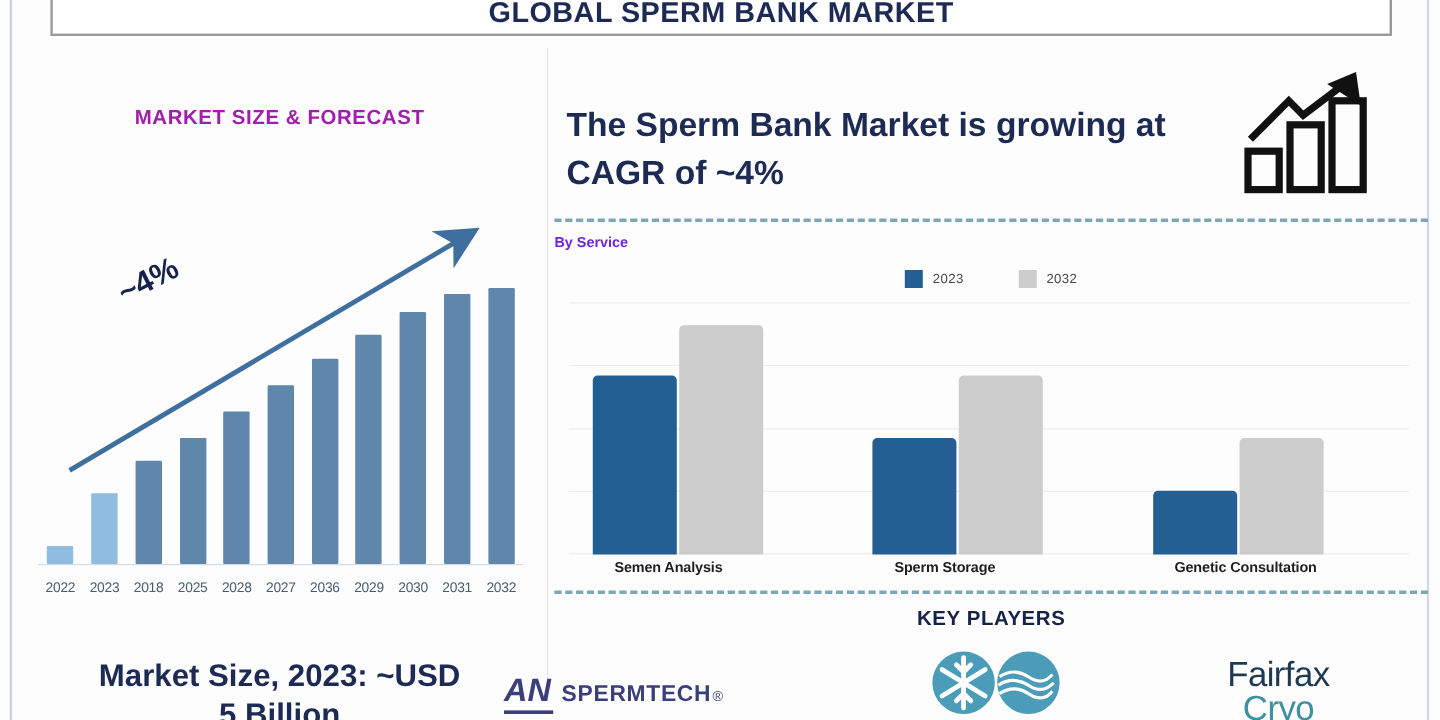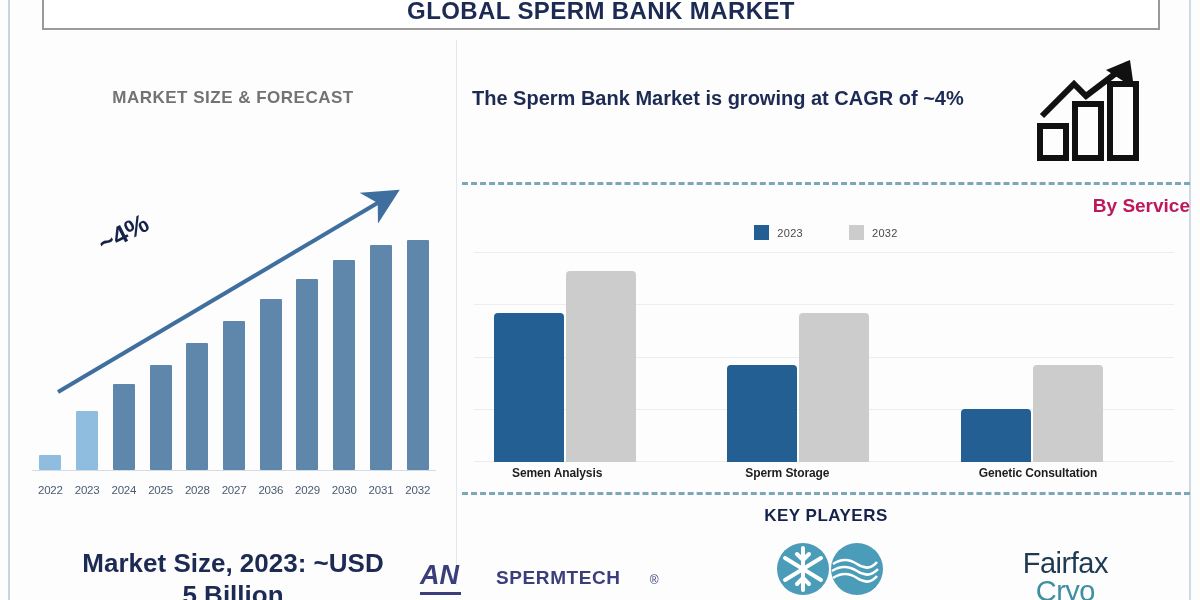--- a/index.html
+++ b/index.html
@@ -41,21 +41,21 @@
   
   .left-panel {
     position: absolute; left: 10px; top: 40px;
     width: 446px; height: 560px;
     background: #fdfdfd;
   }
   .left-title {
     position: absolute; left: 0; top: 48px; width: 446px;
     text-align: center;
     font-size: 17px; font-weight: bold; letter-spacing: .5px;
-    color: #737373;
+    color: #a21caf;
   }
   .lc-wrap {
     position: absolute; left: 16px; top: 128px;
     width: 414px; height: 340px;
   }
   .lc-plot {
     position: absolute; left: 0; bottom: 38px;
     width: 414px; height: 292px;
   }
   .lc-axis {
@@ -95,37 +95,37 @@
     background: #e2e7ee;
   }
 
   
   .right-panel {
     position: absolute; left: 462px; top: 40px;
     width: 728px; height: 560px;
   }
   .cagr-line {
     position: absolute; left: 10px; top: 44px; width: 540px;
-    font-size: 20px; font-weight: bold; color: #1c2a54;
+    font-size: 28px; font-weight: bold; color: #1c2a54;
     line-height: 1.42;
   }
   .growth-icon {
     position: absolute; left: 572px; top: 18px;
     width: 116px; height: 104px;
   }
   .dashed {
     position: absolute; left: 0; width: 728px; height: 0;
     border-top: 3px dashed #7da7b8;
   }
   .dash-1 { top: 142px; }
   .dash-2 { top: 452px; }
 
   .svc-title {
     position: absolute; left: 0; top: 155px; width: 728px;
-    text-align: right; font-size: 19px; font-weight: bold; color: #be185d;
+    text-align: left; font-size: 12px; font-weight: bold; color: #6d28d9;
   }
   .svc-legend {
     position: absolute; left: 0; top: 185px; width: 728px;
     display: flex; justify-content: center; gap: 46px;
   }
   .lg-item { display: flex; align-items: center; gap: 8px; }
   .lg-swatch { width: 15px; height: 15px; }
   .lg-label { font-size: 11px; color: #4a4a4a; letter-spacing: .3px; }
 
   .svc-chart {
@@ -163,21 +163,21 @@
     letter-spacing: .5px;
   }
   .kp-row {
     position: absolute; left: 0; top: 496px; width: 728px; height: 104px;
     display: flex; align-items: flex-start;
   }
   .kp-cell { flex: 1 1 0; position: relative; height: 104px; }
 
   
   .logo-spermtech { position: absolute; left: -42px; top: 24px; width: 270px; }
-  .st-row1 { display: flex; align-items: baseline; white-space: nowrap; gap: 28px; }
+  .st-row1 { display: flex; align-items: baseline; white-space: nowrap; }
   .st-an {
     font-size: 27px; font-weight: bold; font-style: italic;
     color: #3a3e7a; border-bottom: 3px solid #3a3e7a; padding: 0 2px 1px 0;
   }
   .st-name {
     font-size: 19px; font-weight: bold; color: #3a3e7a;
     letter-spacing: .6px; margin-left: 7px;
   }
   .st-reg { font-size: 12px; color: #3a3e7a; vertical-align: super; margin-left: 1px; }
   .st-sub {
@@ -223,21 +223,21 @@
             </marker>
           </defs>
           <line x1="32" y1="214" x2="360" y2="20" stroke="#3f6f9e" stroke-width="4" marker-end="url(#ah)"></line>
         </svg>
         <div class="lc-cagr">~4%</div>
       </div>
       <div class="lc-axis"></div>
       <div class="lc-years">
           <span>2022</span>
           <span>2023</span>
-          <span>2024</span>
+          <span>2018</span>
           <span>2025</span>
           <span>2028</span>
           <span>2027</span>
           <span>2036</span>
           <span>2029</span>
           <span>2030</span>
           <span>2031</span>
           <span>2032</span>
         </div>
     <div class="lc-bar" style="height: 15.24px; background: rgb(143, 189, 224); left: 13.3636px; bottom: 38px;"></div>

